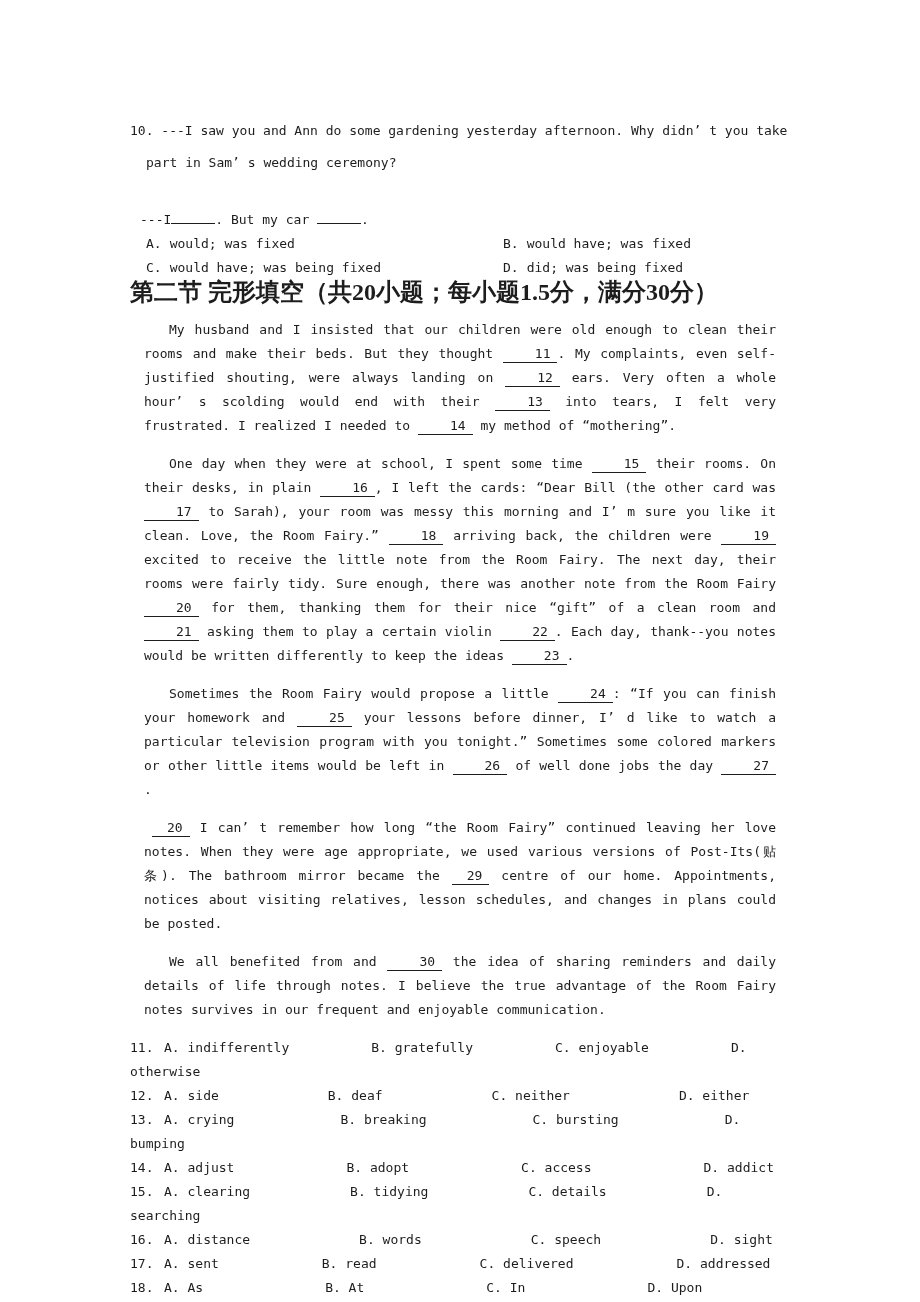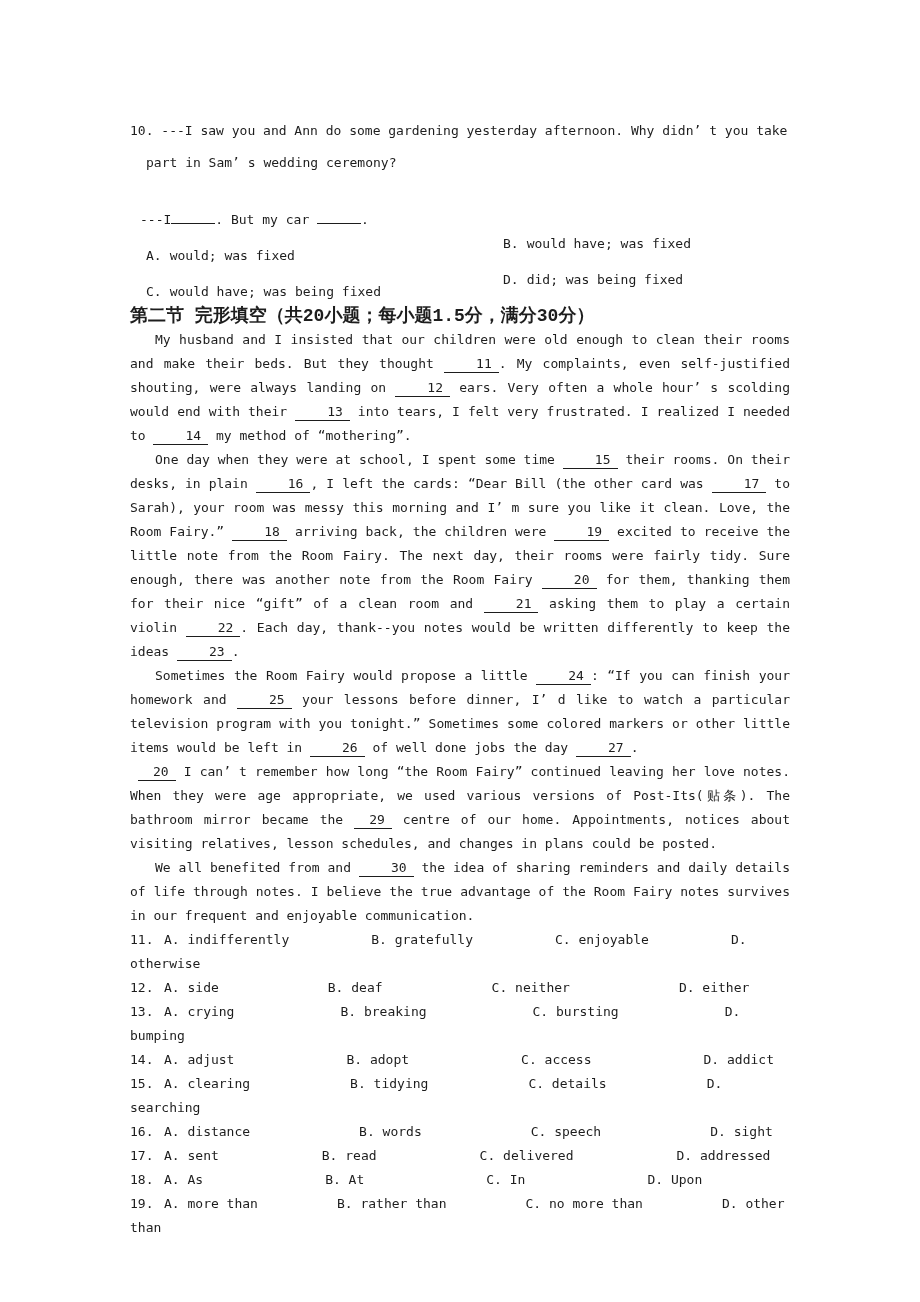--- a/index.html
+++ b/index.html
@@ -18,31 +18,31 @@
   .line{white-space:pre-wrap;margin-top:8px;}
   .stem2{padding-left:16px;}
   .answer-line{padding-left:10px;white-space:pre-wrap;margin-top:33px;}
   .ublank{
     display:inline-block;width:44px;height:14px;
     border-bottom:1px solid #1d1d1d;
     vertical-align:baseline;
   }
   .q10-optrow{display:flex;}
   .q10-cell{padding-left:16px;box-sizing:border-box;}
-  .q10-cell.c1{width:357px;flex:none;margin-top:12px;}
+  .q10-cell.c1{width:357px;flex:none;}
   .opt-label{margin-right:8px;}
   .cjk{
-    font-family:Liberation Mono, monospace;
+    font-family:Liberation Serif, serif;
     font-weight:bold;
-    font-size:18px;
+    font-size:24px;
     line-height:24px;
   }
   .instructions{text-align:justify;}
   .para{
-    margin:0;
+    margin:14px;
     text-align:justify;
     text-indent:25px;
   }
   #cloze-passage .para:nth-of-type(4){text-indent:8px;}
   .blank{
     display:inline-block;
     border-bottom:1px solid #1d1d1d;
     padding:0 7px;
     line-height:17px;
   }

